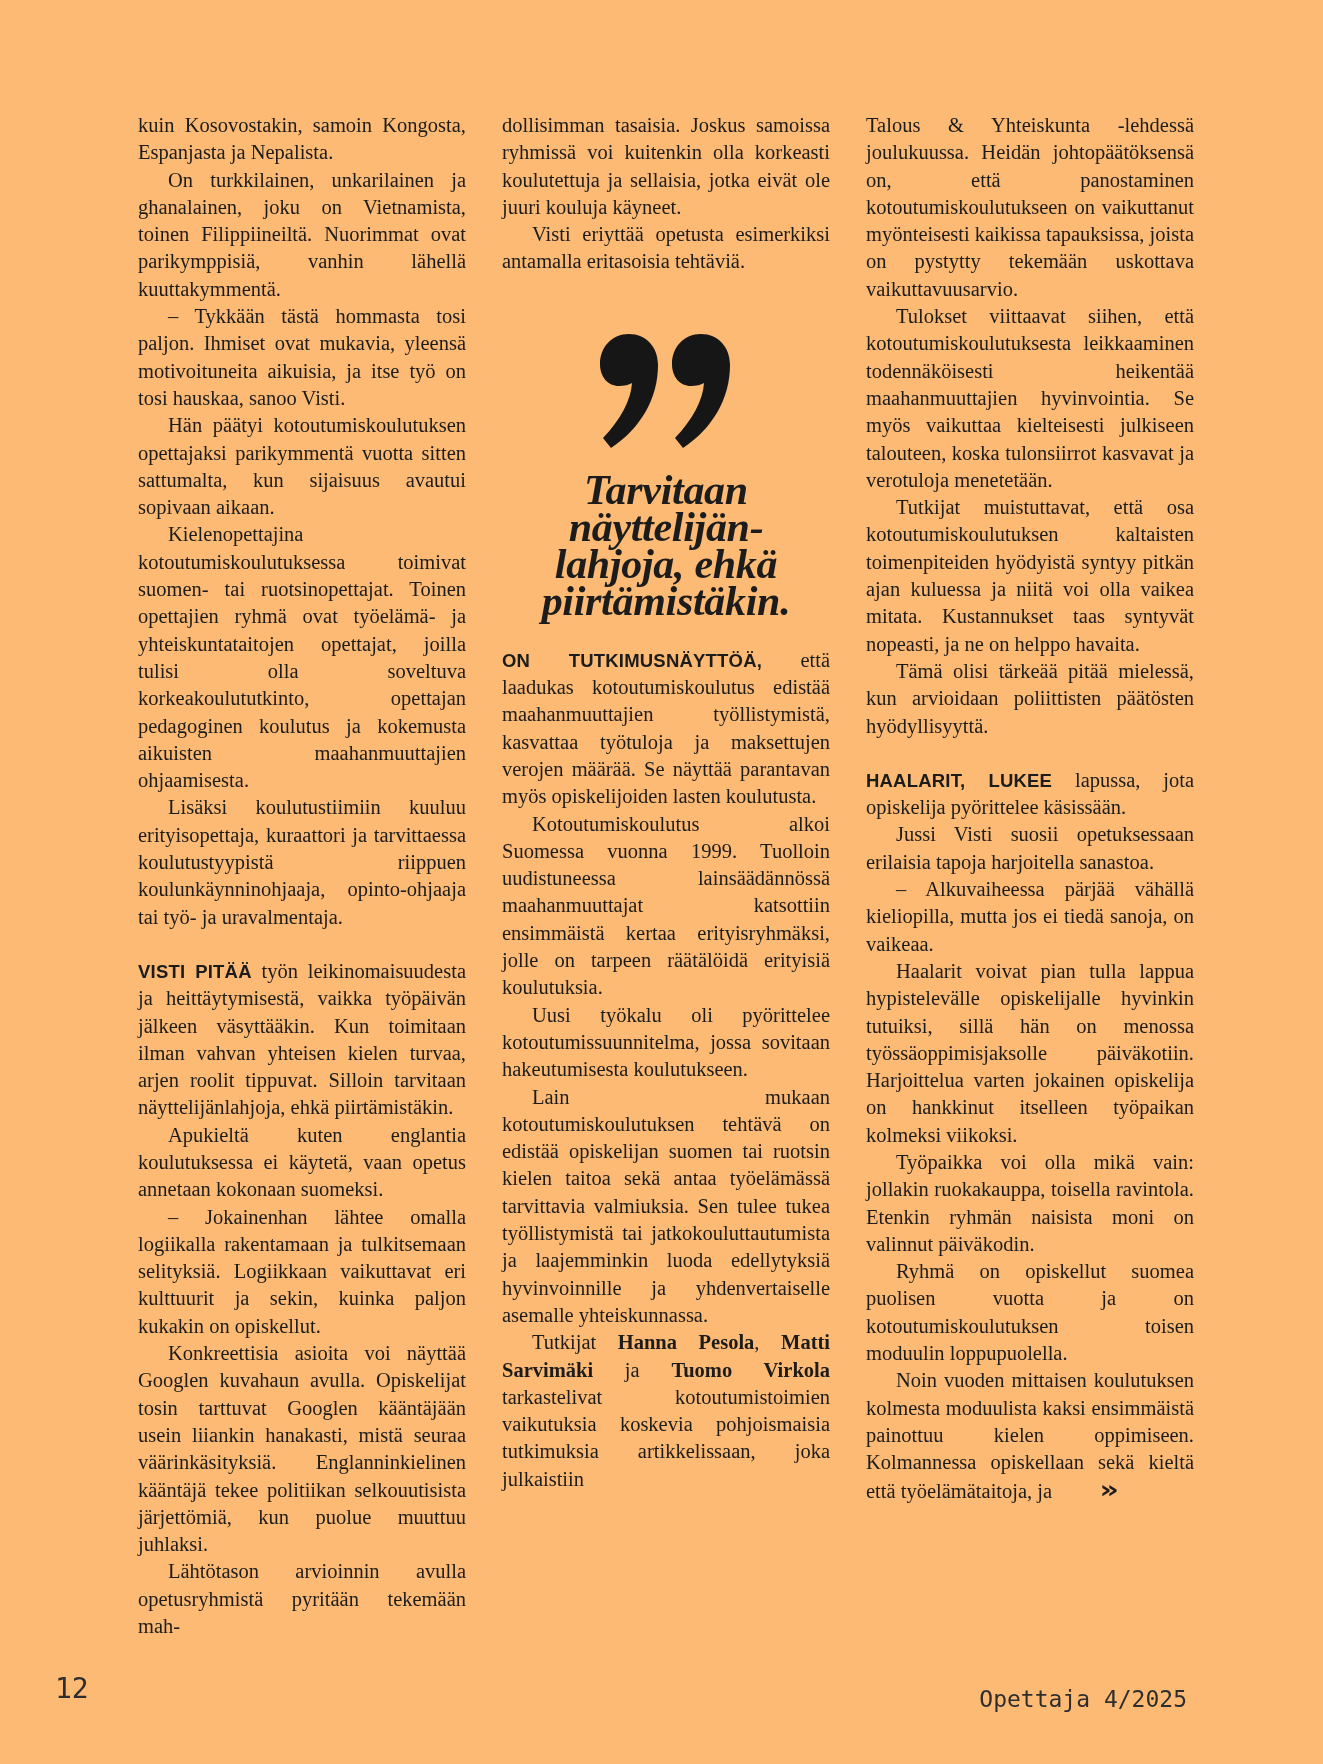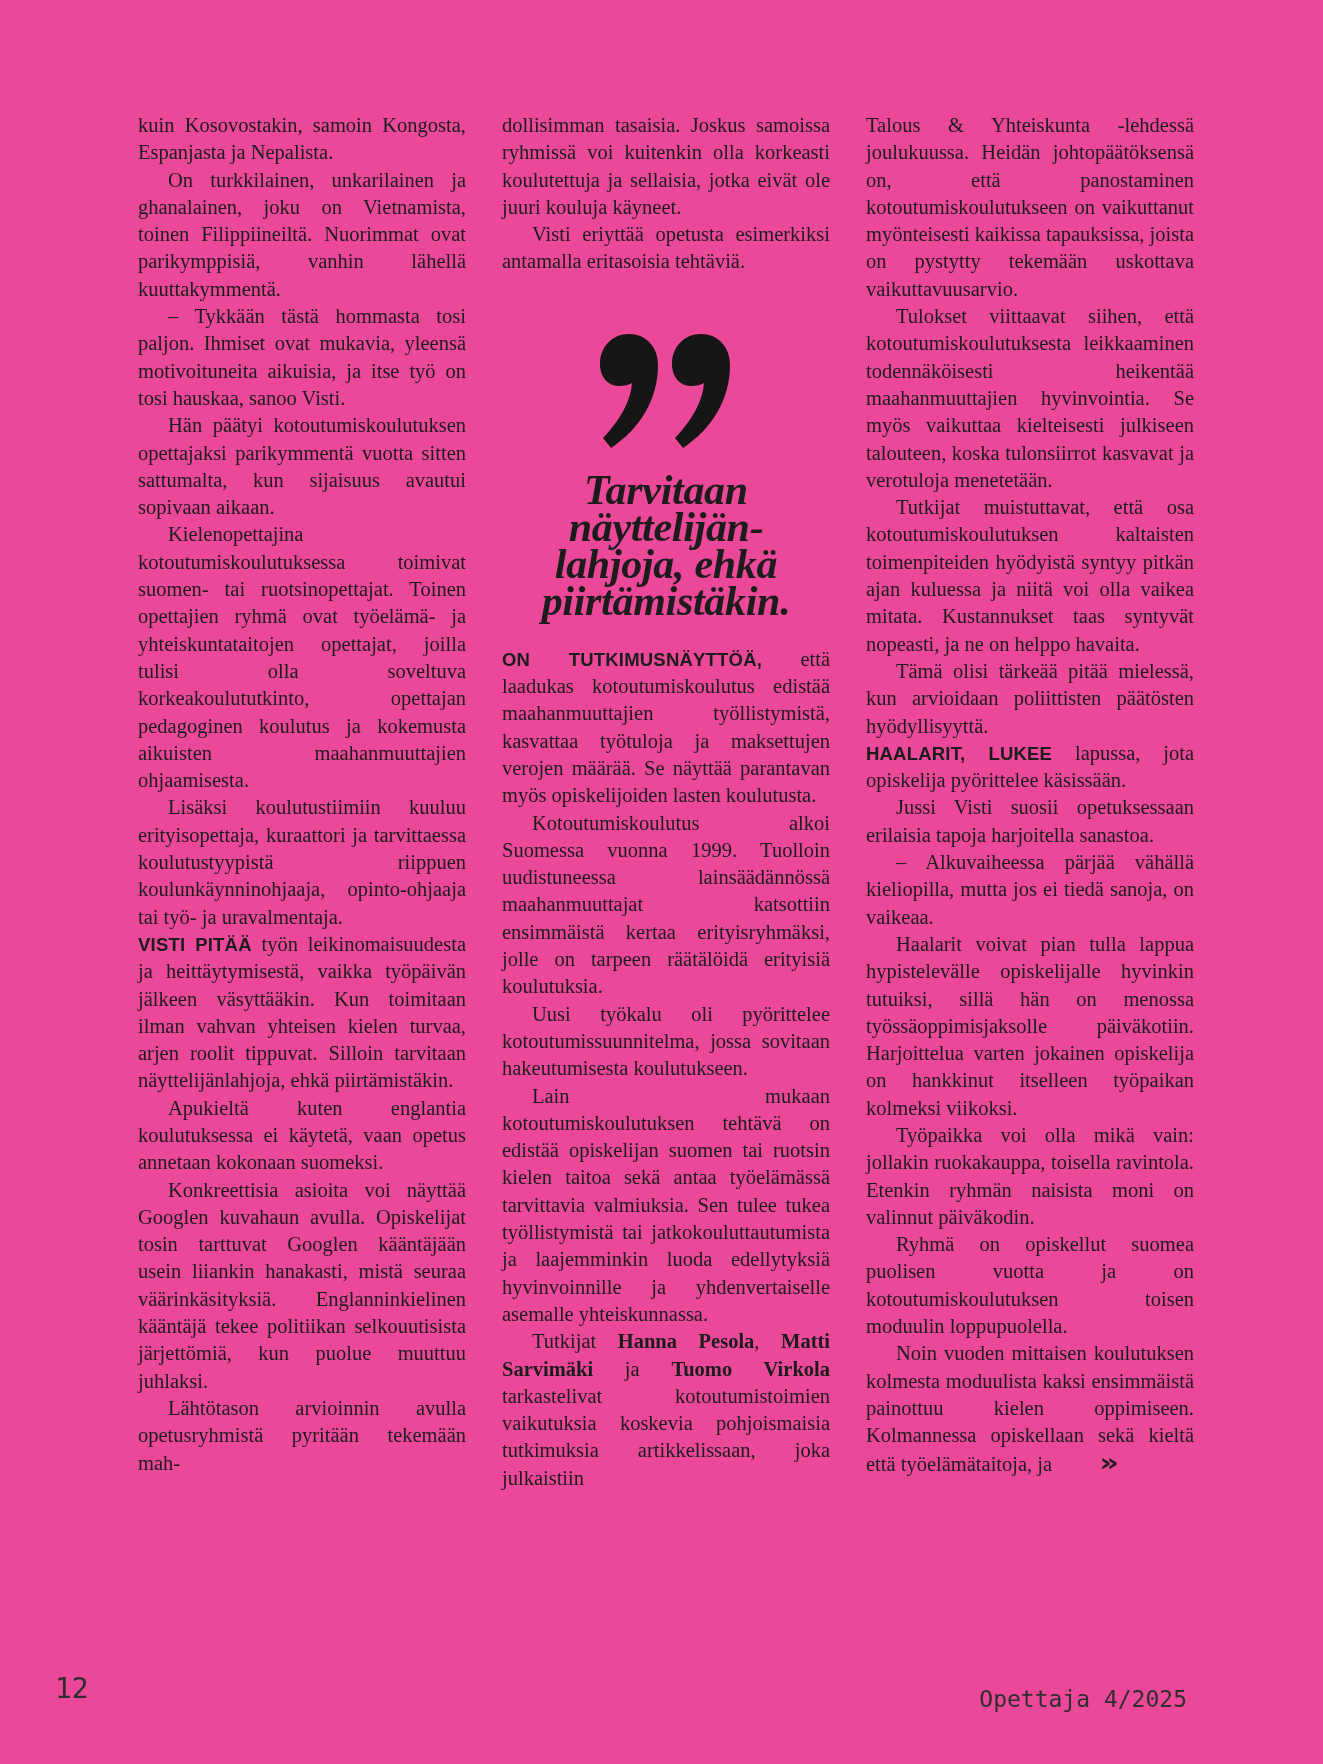--- a/index.html
+++ b/index.html
@@ -3,35 +3,35 @@
 <meta charset="utf-8">
 <style>
   html, body {
     margin: 0; padding: 0;
     width: 1323px; height: 1764px;
     background: #ffffff;
     overflow: hidden;
     font-family: "Liberation Serif", serif;
     color: #1c1c1c;
   }
-  .page { position: relative; width: 1323px; height: 1764px; background: #ec4899; }
+  .page { position: relative; width: 1323px; height: 1764px; background: #fdba74; }
   .content {
     position: absolute; left: 138px; top: 112px;
     display: flex; gap: 36px;
   }
   .col {
     width: 328px;
     font-size: 20.5px;
     line-height: 27.3px;
     text-align: justify;
     hyphens: none;
   }
   p.para { margin: 0; }
   p.indent { text-indent: 30px; }
-  p.section { }
+  p.section { margin-top: 27px; }
   .lead {
     font-family: "Liberation Sans", sans-serif;
     font-weight: 700;
     font-size: 18.5px;
     letter-spacing: 0.2px;
   }
   .bold { font-weight: 700; }
   .pullquote {
     margin: 58px 0 26px 0;
     text-align: center;
@@ -74,20 +74,21 @@
 
     <div class="col">
       <p class="para">kuin Kosovostakin, samoin Kongosta, Espanjasta ja Nepalista.</p>
       <p class="para indent">On turkkilainen, unkarilainen ja ghanalainen, joku on Vietnamista, toinen Filippiineiltä. Nuorimmat ovat parikymppisiä, vanhin lähellä kuuttakymmentä.</p>
       <p class="para indent">– Tykkään tästä hommasta tosi paljon. Ihmiset ovat mukavia, yleensä motivoituneita aikuisia, ja itse työ on tosi hauskaa, sanoo Visti.</p>
       <p class="para indent">Hän päätyi kotoutumiskoulutuksen opettajaksi parikymmentä vuotta sitten sattumalta, kun sijaisuus avautui sopivaan aikaan.</p>
       <p class="para indent">Kielenopettajina kotoutumiskoulutuksessa toimivat suomen- tai ruotsinopettajat. Toinen opettajien ryhmä ovat työelämä- ja yhteiskuntataitojen opettajat, joilla tulisi olla soveltuva korkeakoulututkinto, opettajan pedagoginen koulutus ja kokemusta aikuisten maahanmuuttajien ohjaamisesta.</p>
       <p class="para indent">Lisäksi koulutustiimiin kuuluu erityisopettaja, kuraattori ja tarvittaessa koulutustyypistä riippuen koulunkäynninohjaaja, opinto-ohjaaja tai työ- ja uravalmentaja.</p>
       <p class="para section"><span class="lead">VISTI PITÄÄ</span><span> työn leikinomaisuudesta ja heittäytymisestä, vaikka työpäivän jälkeen väsyttääkin. Kun toimitaan ilman vahvan yhteisen kielen turvaa, arjen roolit tippuvat. Silloin tarvitaan näyttelijänlahjoja, ehkä piirtämistäkin.</span></p>
       <p class="para indent">Apukieltä kuten englantia koulutuksessa ei käytetä, vaan opetus annetaan kokonaan suomeksi.</p>
+      <p class="para indent">– Jokainenhan lähtee omalla logiikalla rakentamaan ja tulkitsemaan selityksiä. Logiikkaan vaikuttavat eri kulttuurit ja sekin, kuinka paljon kukakin on opiskellut.</p>
       <p class="para indent">Konkreettisia asioita voi näyttää Googlen kuvahaun avulla. Opiskelijat tosin tarttuvat Googlen kääntäjään usein liiankin hanakasti, mistä seuraa väärinkäsityksiä. Englanninkielinen kääntäjä tekee politiikan selkouutisista järjettömiä, kun puolue muuttuu juhlaksi.</p>
       <p class="para indent">Lähtötason arvioinnin avulla opetusryhmistä pyritään tekemään mah-</p>
     </div>
 
     <div class="col">
       <p class="para">dollisimman tasaisia. Joskus samoissa ryhmissä voi kuitenkin olla korkeasti koulutettuja ja sellaisia, jotka eivät ole juuri kouluja käyneet.</p>
       <p class="para indent">Visti eriyttää opetusta esimerkiksi antamalla eritasoisia tehtäviä.</p>
 
       <div class="pullquote">
         <div class="pq-mark">

